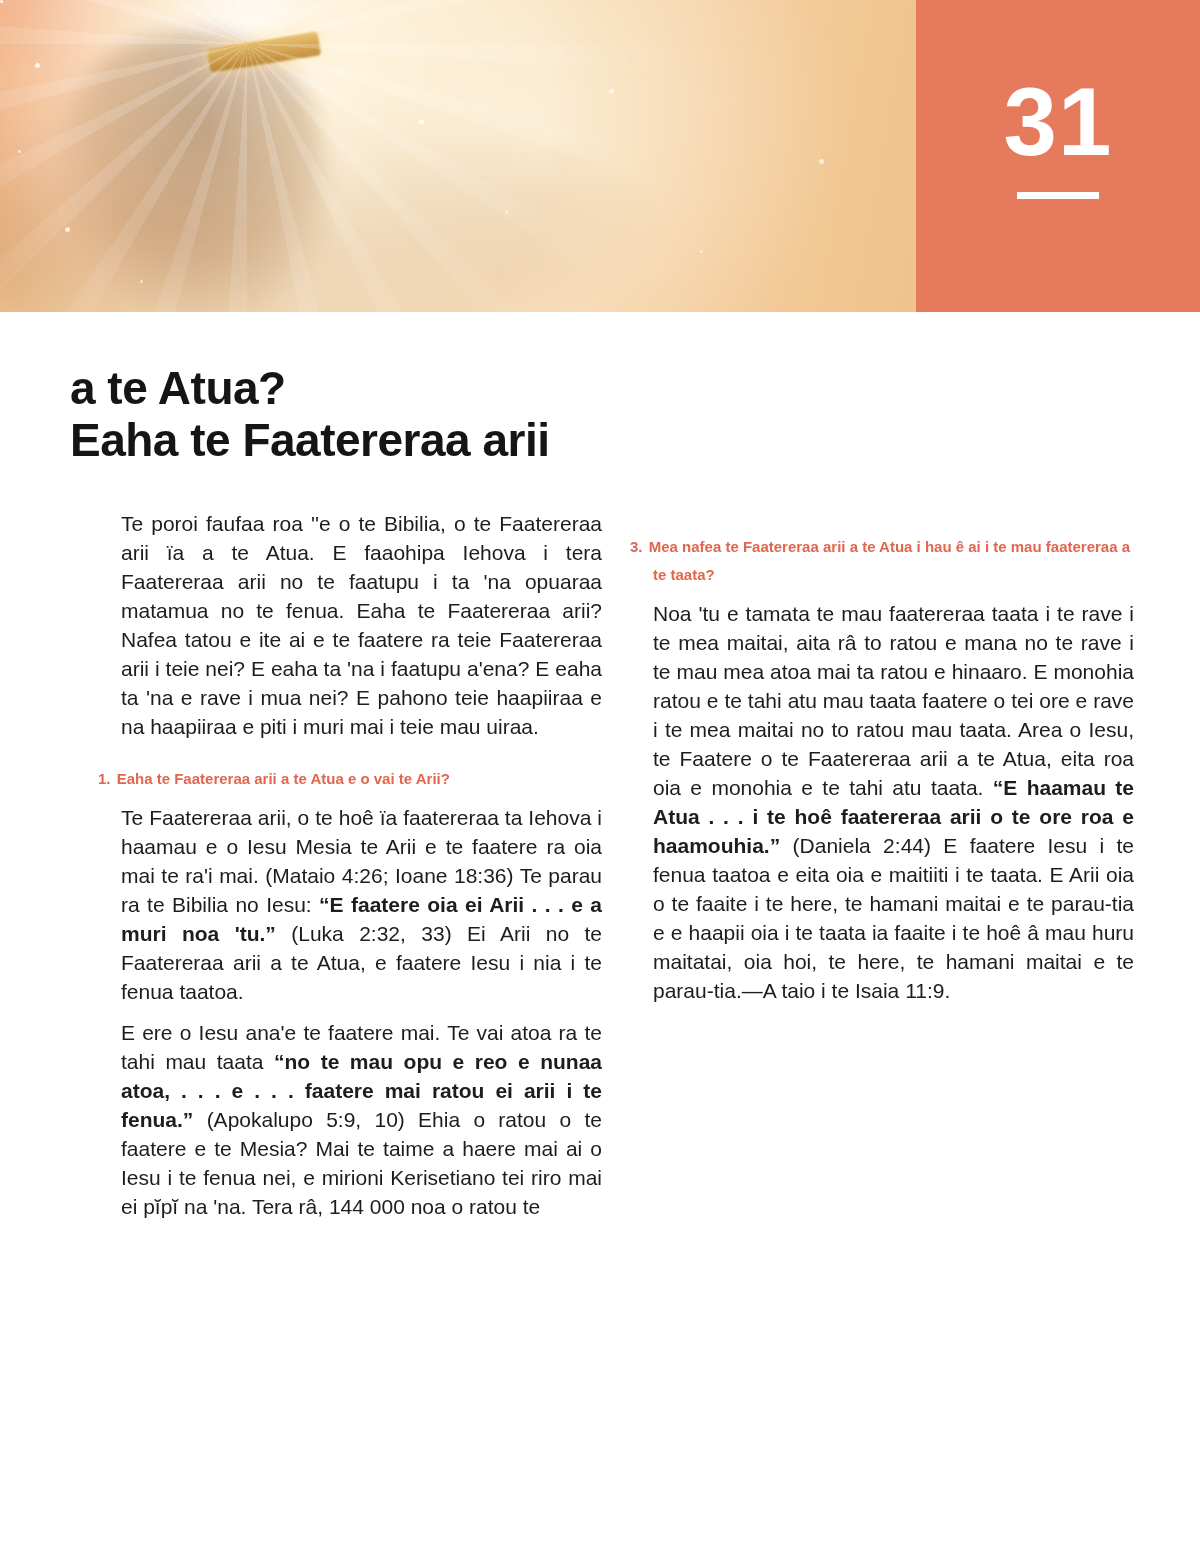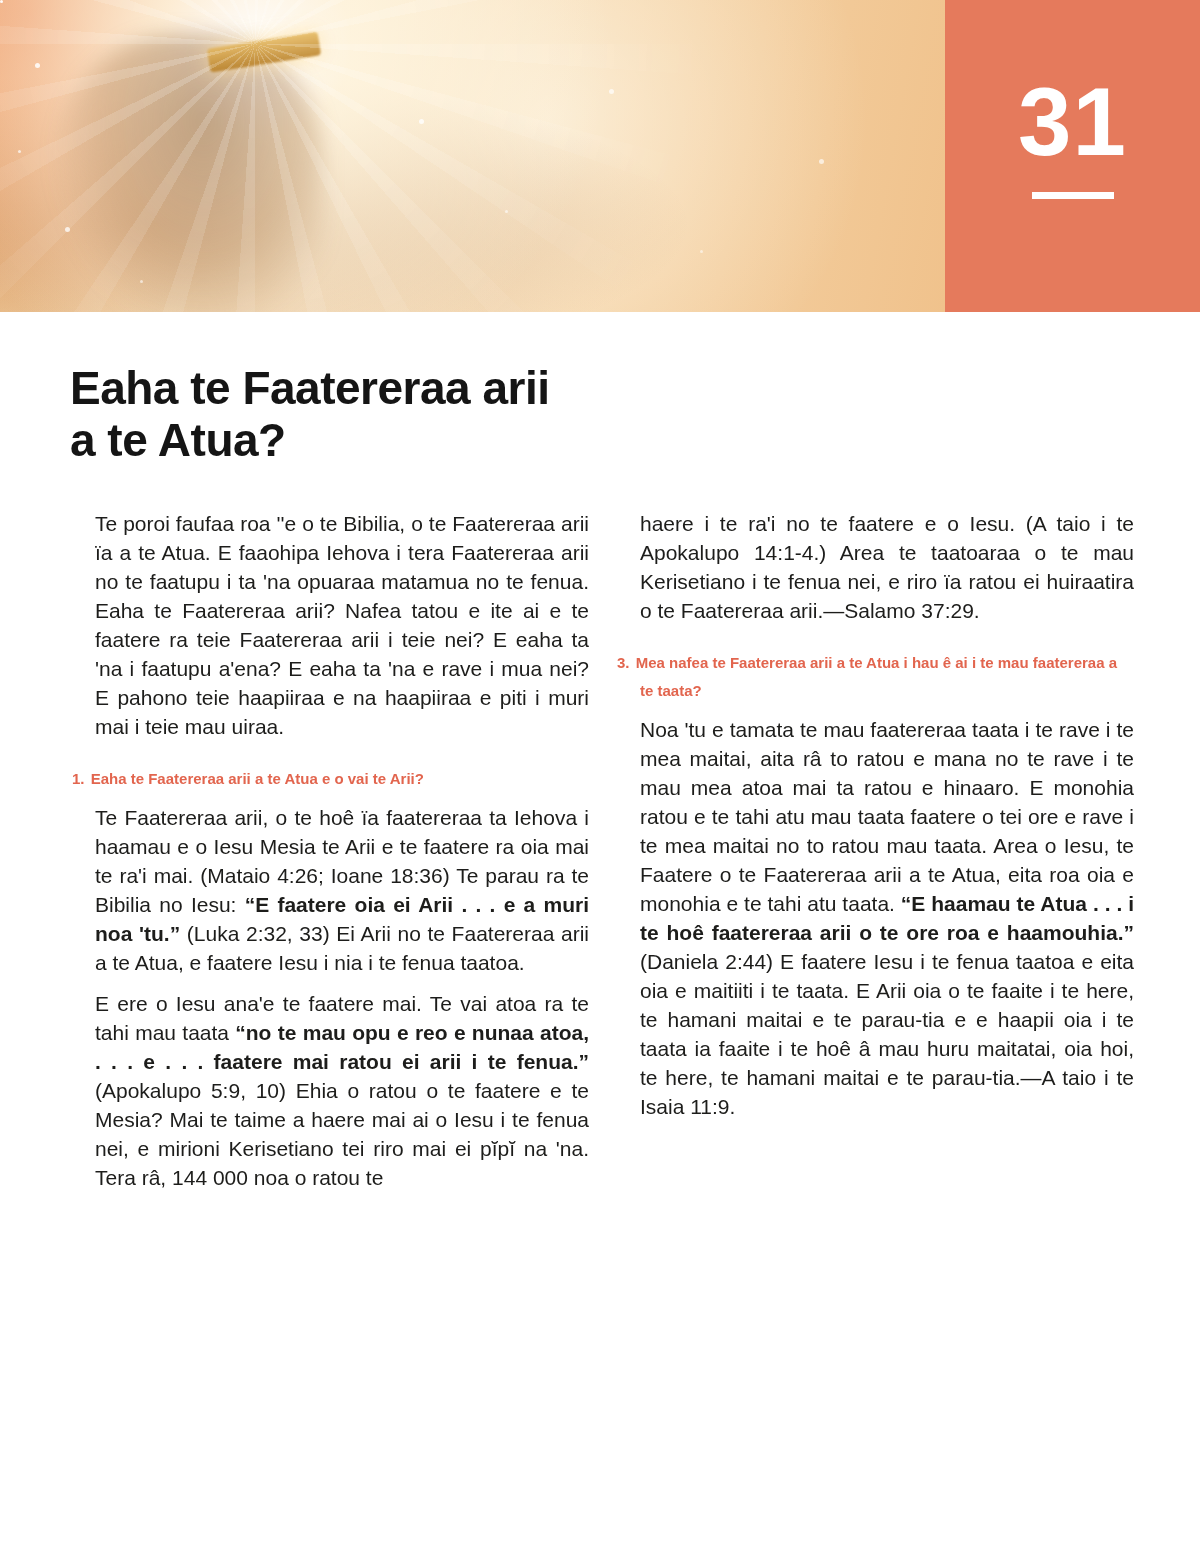--- a/index.html
+++ b/index.html
@@ -54,42 +54,42 @@
       18px 150px 0 0 rgba(255,255,255,.7),
       66px 228px 0 1px rgba(255,255,255,.75),
       140px 280px 0 0 rgba(255,255,255,.6),
       420px 120px 0 1px rgba(255,255,255,.8),
       505px 210px 0 0 rgba(255,255,255,.6),
       610px 90px 0 1px rgba(255,255,255,.7),
       700px 250px 0 0 rgba(255,255,255,.55),
       820px 160px 0 1px rgba(255,255,255,.65);
   }
   .banner-tab{
-    width:255px;height:100%;
+    width:284px;height:100%;
     background:var(--banner-orange,#e57a5c);
     display:flex;flex-direction:column;align-items:center;
     padding-top:74px;box-sizing:border-box;
   }
   .chapter-number{
     font-size:96px;font-weight:bold;color:#ffffff;line-height:1;letter-spacing:1px;
   }
   .chapter-underline{width:82px;height:7px;background:#ffffff;margin-top:22px;}
 
   
   .title{
     margin:50px 70px 0;
     font-size:46px;line-height:1.14;font-weight:bold;
     color:#151515;letter-spacing:-0.5px;
   }
   .title-line{display:block;}
 
   
   .columns{
     display:flex;gap:28px;
-    padding:42px 66px 80px 72px;
+    padding:42px 66px 80px 98px;
     box-sizing:border-box;
   }
   .col{flex:1;min-width:0;font-size:21px;line-height:29px;text-align:justify;}
   .para{margin:0 0 12px;padding-left:23px;}
   .sec-heading{
     font-size:15px;line-height:28px;font-weight:bold;
     color:var(--accent,#e2654e);
     margin:24px 0 10px;
     padding-left:23px;text-indent:-23px;
     text-align:left;
@@ -109,40 +109,39 @@
       <div class="rays"></div>
       <div class="sparkles"></div>
     </div>
     <div class="banner-tab">
       <div class="chapter-number">31</div>
       <div class="chapter-underline"></div>
     </div>
   </header>
 
   <h1 class="title">
+    <span class="title-line">a te Atua?</span>
     <span class="title-line">Eaha te Faatereraa arii</span>
-    <span class="title-line">a te Atua?</span>
   </h1>
 
   <main class="columns">
 
     <div class="col">
       <p class="para"><span>Te poroi faufaa roa ''e o te Bibilia, o te Faatereraa arii ïa a te Atua. E faaohipa Iehova i tera Faatereraa arii no te faatupu i ta 'na opuaraa matamua no te fenua. Eaha te Faatereraa arii? Nafea tatou e ite ai e te faatere ra teie Faatereraa arii i teie nei? E eaha ta 'na i faatupu a'ena? E eaha ta 'na e rave i mua nei? E pahono teie haapiiraa e na haapiiraa e piti i muri mai i teie mau uiraa.</span></p>
 
       <h2 class="sec-heading">
         <span class="sec-num">1.</span>
         <span>Eaha te Faatereraa arii a te Atua e o vai te Arii?</span>
       </h2>
       <p class="para"><span>Te Faatereraa arii, o te hoê ïa faatereraa ta Iehova i haamau e o Iesu Mesia te Arii e te faatere ra oia mai te ra'i mai. (Mataio 4:26; Ioane 18:36) Te parau ra te Bibilia no Iesu: </span><span class="b">“E faatere oia ei Arii . . . e a muri noa 'tu.”</span><span> (Luka 2:32, 33) Ei Arii no te Faatereraa arii a te Atua, e faatere Iesu i nia i te fenua taatoa.</span></p>
 
       <p class="para"><span>E ere o Iesu ana'e te faatere mai. Te vai atoa ra te tahi mau taata </span><span class="b">“no te mau opu e reo e nunaa atoa, . . . e . . . faatere mai ratou ei arii i te fenua.”</span><span> (Apokalupo 5:9, 10) Ehia o ratou o te faatere e te Mesia? Mai te taime a haere mai ai o Iesu i te fenua nei, e mirioni Kerisetiano tei riro mai ei pĭpĭ na 'na. Tera râ, 144 000 noa o ratou te</span></p>
     </div>
 
     <div class="col">
-      <p class="para"><span>haere i te ra'i no te faatere e o Iesu. (A taio i te Apokalupo 14:1-4.) Area te taatoaraa o te mau Kerisetiano i te fenua nei, e riro ïa ratou ei huiraatira o te Faatereraa arii.—Salamo 37:29.</span></p>
 
       <h2 class="sec-heading">
         <span class="sec-num">3.</span>
         <span>Mea nafea te Faatereraa arii a te Atua i hau ê ai i te mau faatereraa a te taata?</span>
       </h2>
       <p class="para"><span>Noa 'tu e tamata te mau faatereraa taata i te rave i te mea maitai, aita râ to ratou e mana no te rave i te mau mea atoa mai ta ratou e hinaaro. E monohia ratou e te tahi atu mau taata faatere o tei ore e rave i te mea maitai no to ratou mau taata. Area o Iesu, te Faatere o te Faatereraa arii a te Atua, eita roa oia e monohia e te tahi atu taata. </span><span class="b">“E haamau te Atua . . . i te hoê faatereraa arii o te ore roa e haamouhia.”</span><span> (Daniela 2:44) E faatere Iesu i te fenua taatoa e eita oia e maitiiti i te taata. E Arii oia o te faaite i te here, te hamani maitai e te parau-tia e e haapii oia i te taata ia faaite i te hoê â mau huru maitatai, oia hoi, te here, te hamani maitai e te parau-tia.—A taio i te Isaia 11:9.</span></p>
     </div>
 
   </main>
 </div>

